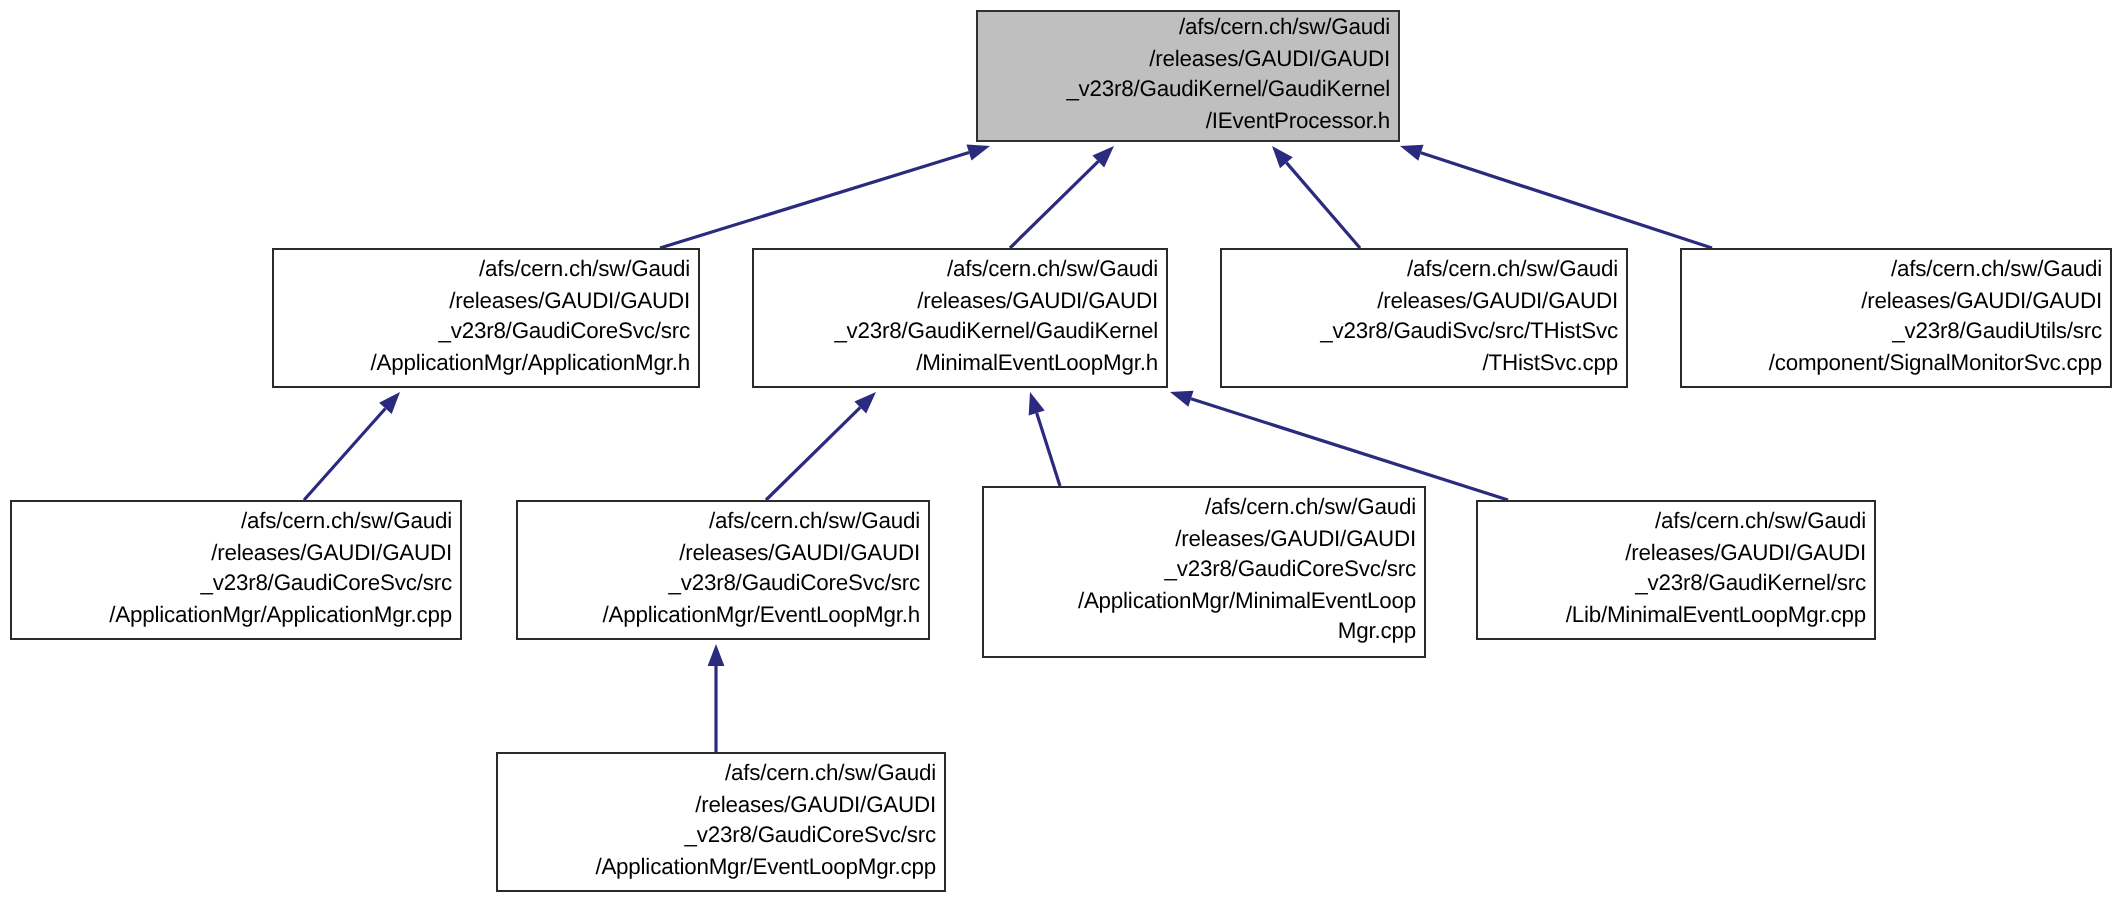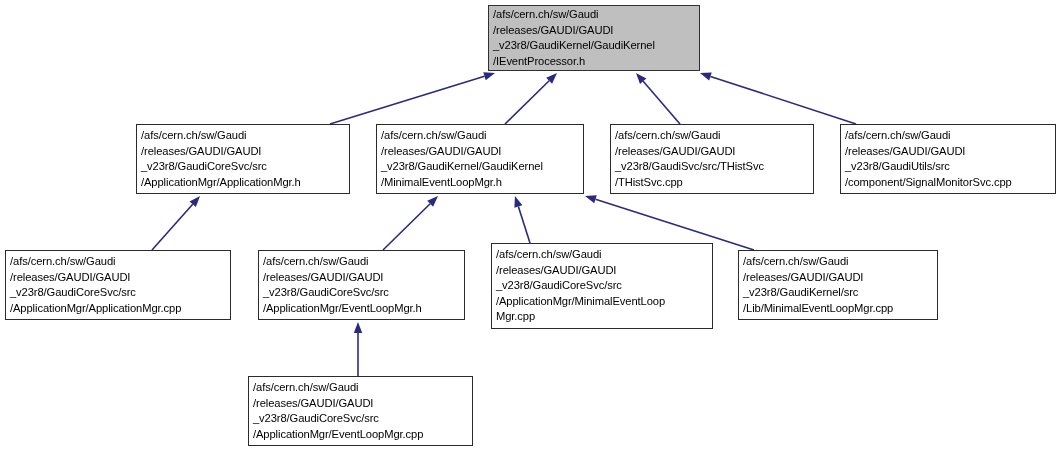--- a/index.html
+++ b/index.html
@@ -24,21 +24,21 @@
     pointer-events: none;
   }
   .node {
     position: absolute;
     box-sizing: border-box;
     border: 1px solid #2b2b2b;
     background: #ffffff;
     color: #000000;
     font-size: 11.2px;
     line-height: 15.5px;
-    text-align: left;
+    text-align: right;
     display: flex;
     flex-direction: column;
     justify-content: center;
     white-space: pre-line;
     letter-spacing: -0.1px;
     z-index: 2;
   }
   .node.root {
     background: #bfbfbf;
     border: 1px solid #303030;

